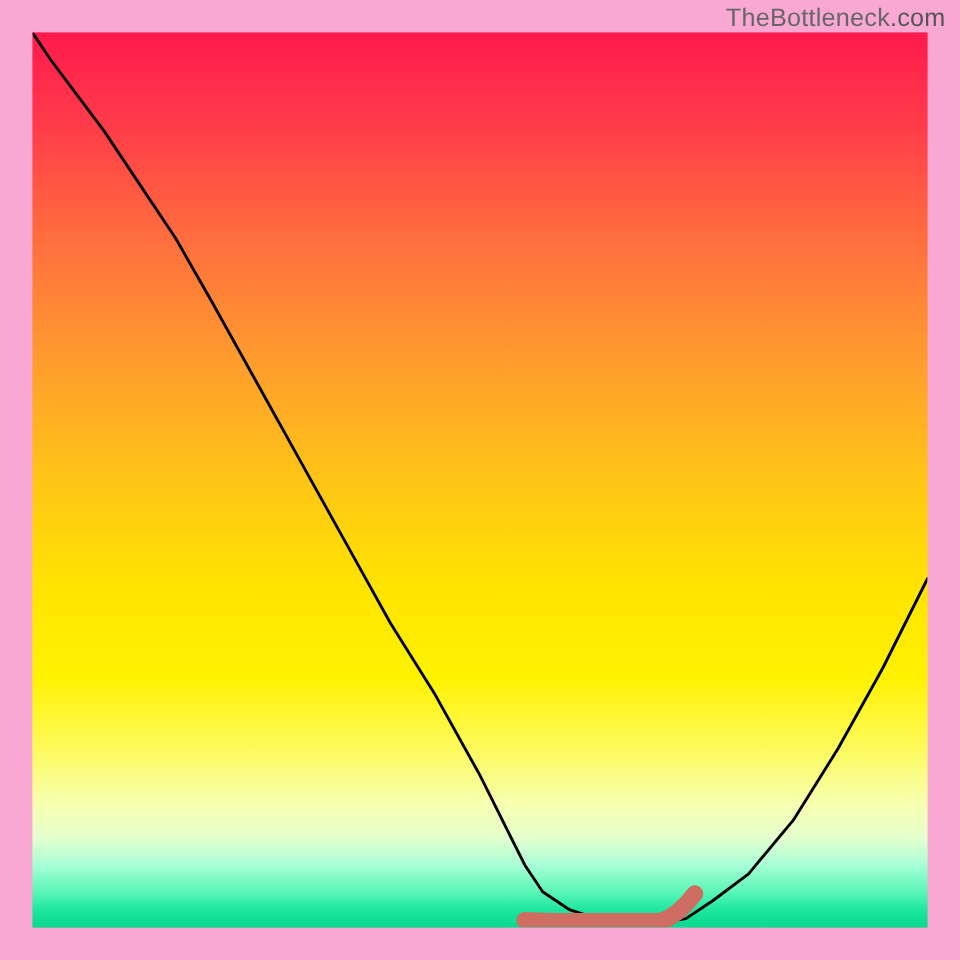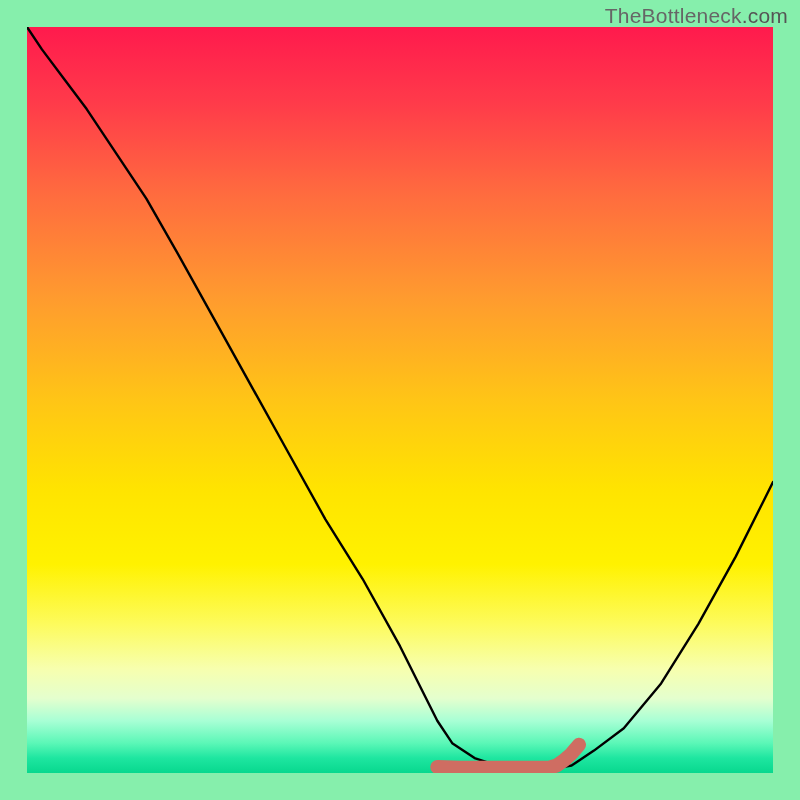--- a/index.html
+++ b/index.html
@@ -1,21 +1,21 @@
 <!DOCTYPE html>
 <html><head>
 <meta charset="utf-8">
 <style>
   * { margin: 0; padding: 0; box-sizing: border-box; }
   html, body { width: 800px; height: 800px; overflow: hidden; background: #000; }
   .frame {
     position: relative;
     width: 800px;
     height: 800px;
-    background: #86efac;
+    background: #f9a8d4;
   }
   .watermark {
     position: absolute;
     top: 4px;
     right: 12px;
     font-family: Arial, Helvetica, sans-serif;
     font-size: 21px;
     color: #666666;
     letter-spacing: 0.2px;
     z-index: 10;

